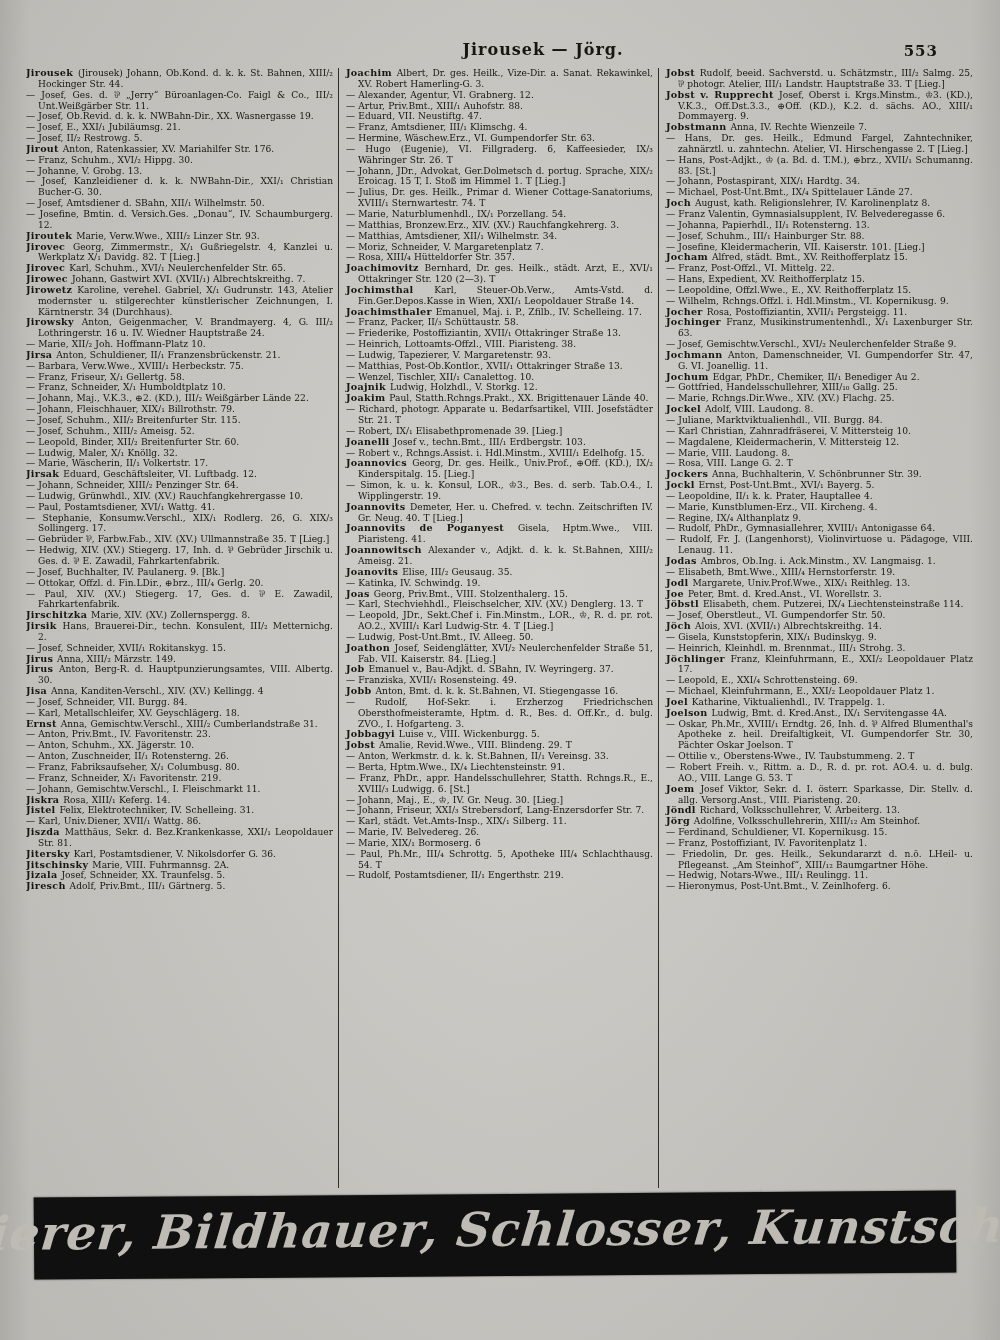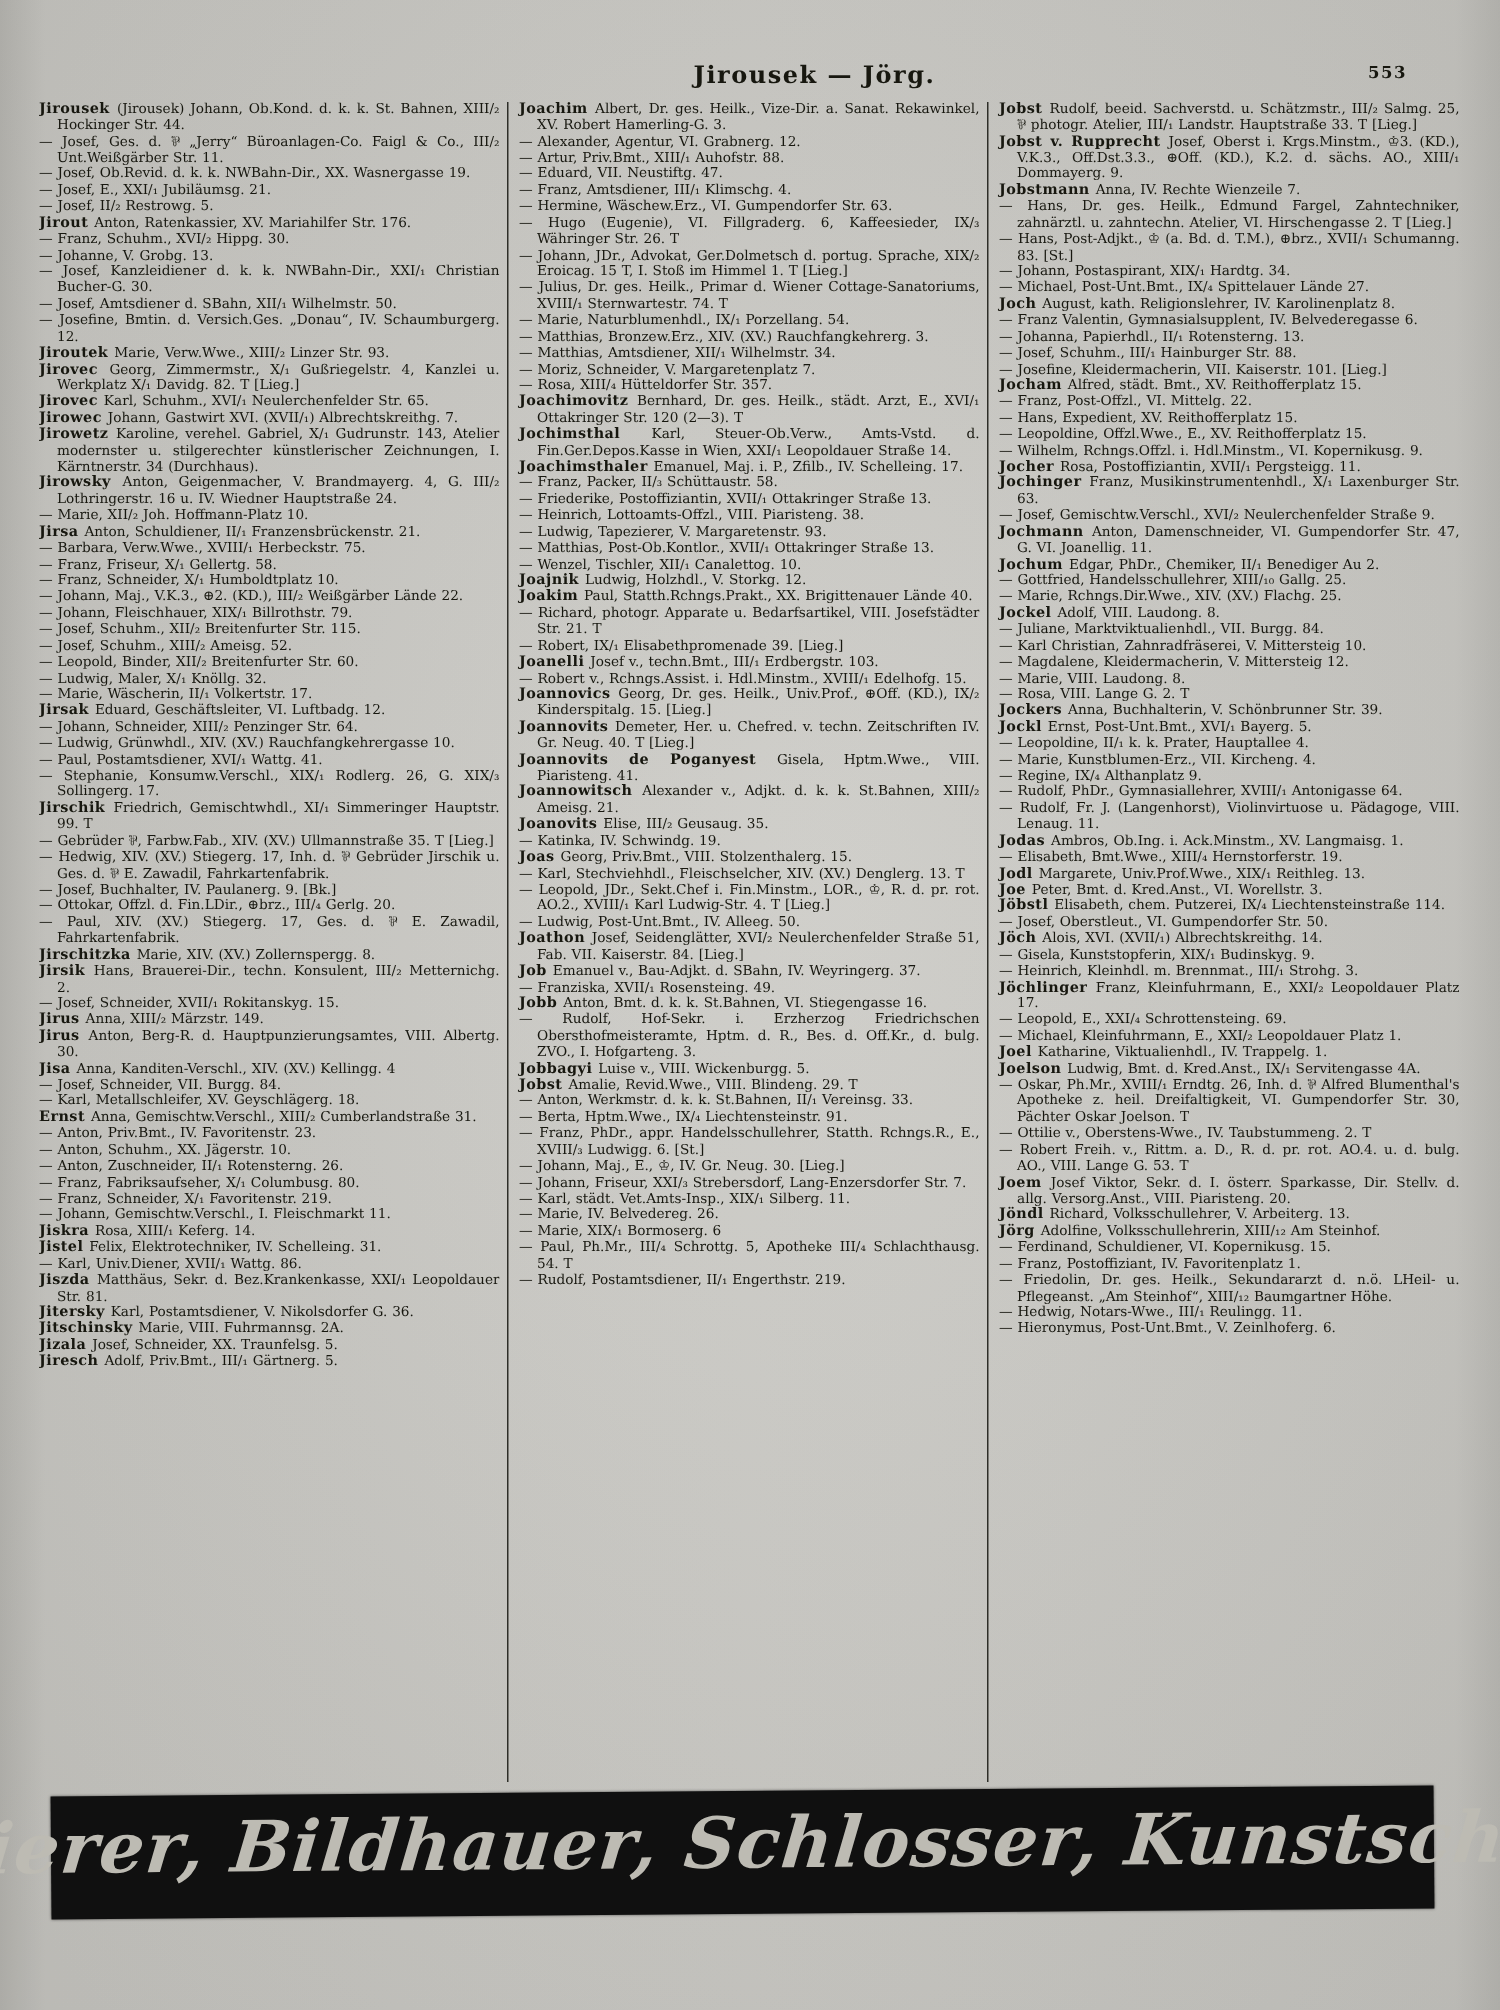--- a/index.html
+++ b/index.html
@@ -13,21 +13,21 @@
     overflow:hidden;
     position:relative;
   }
   .page{position:absolute;inset:0;}
   .running-head{
     position:absolute;top:40px;left:0;width:100%;
     text-align:center;font-size:16px;font-weight:bold;letter-spacing:1px;margin-left:43px;
   }
   .page-number{
     position:absolute;top:42px;right:62px;
-    font-size:11px;font-weight:bold;letter-spacing:1px;
+    font-size:15px;font-weight:bold;letter-spacing:1px;
   }
   .columns{
     position:absolute;top:68px;left:26px;right:20px;
     display:flex;align-items:stretch;
   }
   .col{
     width:307px;height:1120px;overflow:hidden;
     font-size:9.1px;line-height:10.85px;text-align:justify;
   }
   .col + .col{border-left:1.5px solid #2e2e28;padding-left:7px;margin-left:5px;}
@@ -87,21 +87,20 @@
         <p class="entry">— Josef, Schuhm., XII/₂ Breitenfurter Str. 115.</p>
         <p class="entry">— Josef, Schuhm., XIII/₂ Ameisg. 52.</p>
         <p class="entry">— Leopold, Binder, XII/₂ Breitenfurter Str. 60.</p>
         <p class="entry">— Ludwig, Maler, X/₁ Knöllg. 32.</p>
         <p class="entry">— Marie, Wäscherin, II/₁ Volkertstr. 17.</p>
         <p class="entry"><span class="surname">Jirsak </span>Eduard, Geschäftsleiter, VI. Luftbadg. 12.</p>
         <p class="entry">— Johann, Schneider, XIII/₂ Penzinger Str. 64.</p>
         <p class="entry">— Ludwig, Grünwhdl., XIV. (XV.) Rauchfangkehrergasse 10.</p>
         <p class="entry">— Paul, Postamtsdiener, XVI/₁ Wattg. 41.</p>
         <p class="entry">— Stephanie, Konsumw.Verschl., XIX/₁ Rodlerg. 26, G. XIX/₃ Sollingerg. 17.</p>
-        <p class="entry"><span class="surname">Jirschik </span>Friedrich, Gemischtwhdl., XI/₁ Simmeringer Hauptstr. 99. T</p>
         <p class="entry">— Gebrüder ⅌, Farbw.Fab., XIV. (XV.) Ullmannstraße 35. T [Lieg.]</p>
         <p class="entry">— Hedwig, XIV. (XV.) Stiegerg. 17, Inh. d. ⅌ Gebrüder Jirschik u. Ges. d. ⅌ E. Zawadil, Fahrkartenfabrik.</p>
         <p class="entry">— Josef, Buchhalter, IV. Paulanerg. 9. [Bk.]</p>
         <p class="entry">— Ottokar, Offzl. d. Fin.LDir., ⊕brz., III/₄ Gerlg. 20.</p>
         <p class="entry">— Paul, XIV. (XV.) Stiegerg. 17, Ges. d. ⅌ E. Zawadil, Fahrkartenfabrik.</p>
         <p class="entry"><span class="surname">Jirschitzka </span>Marie, XIV. (XV.) Zollernspergg. 8.</p>
         <p class="entry"><span class="surname">Jirsik </span>Hans, Brauerei-Dir., techn. Konsulent, III/₂ Metternichg. 2.</p>
         <p class="entry">— Josef, Schneider, XVII/₁ Rokitanskyg. 15.</p>
         <p class="entry"><span class="surname">Jirus </span>Anna, XIII/₂ Märzstr. 149.</p>
         <p class="entry"><span class="surname">Jirus </span>Anton, Berg-R. d. Hauptpunzierungsamtes, VIII. Albertg. 30.</p>
@@ -148,20 +147,21 @@
         <p class="entry">— Ludwig, Tapezierer, V. Margaretenstr. 93.</p>
         <p class="entry">— Matthias, Post-Ob.Kontlor., XVII/₁ Ottakringer Straße 13.</p>
         <p class="entry">— Wenzel, Tischler, XII/₁ Canalettog. 10.</p>
         <p class="entry"><span class="surname">Joajnik </span>Ludwig, Holzhdl., V. Storkg. 12.</p>
         <p class="entry"><span class="surname">Joakim </span>Paul, Statth.Rchngs.Prakt., XX. Brigittenauer Lände 40.</p>
         <p class="entry">— Richard, photogr. Apparate u. Bedarfsartikel, VIII. Josefstädter Str. 21. T</p>
         <p class="entry">— Robert, IX/₁ Elisabethpromenade 39. [Lieg.]</p>
         <p class="entry"><span class="surname">Joanelli </span>Josef v., techn.Bmt., III/₁ Erdbergstr. 103.</p>
         <p class="entry">— Robert v., Rchngs.Assist. i. Hdl.Minstm., XVIII/₁ Edelhofg. 15.</p>
         <p class="entry"><span class="surname">Joannovics </span>Georg, Dr. ges. Heilk., Univ.Prof., ⊕Off. (KD.), IX/₂ Kinderspitalg. 15. [Lieg.]</p>
+        <p class="entry">— Simon, k. u. k. Konsul, LOR., ♔3., Bes. d. serb. Tab.O.4., I. Wipplingerstr. 19.</p>
         <p class="entry"><span class="surname">Joannovits </span>Demeter, Her. u. Chefred. v. techn. Zeitschriften IV. Gr. Neug. 40. T [Lieg.]</p>
         <p class="entry"><span class="surname">Joannovits de Poganyest </span>Gisela, Hptm.Wwe., VIII. Piaristeng. 41.</p>
         <p class="entry"><span class="surname">Joannowitsch </span>Alexander v., Adjkt. d. k. k. St.Bahnen, XIII/₂ Ameisg. 21.</p>
         <p class="entry"><span class="surname">Joanovits </span>Elise, III/₂ Geusaug. 35.</p>
         <p class="entry">— Katinka, IV. Schwindg. 19.</p>
         <p class="entry"><span class="surname">Joas </span>Georg, Priv.Bmt., VIII. Stolzenthalerg. 15.</p>
         <p class="entry">— Karl, Stechviehhdl., Fleischselcher, XIV. (XV.) Denglerg. 13. T</p>
         <p class="entry">— Leopold, JDr., Sekt.Chef i. Fin.Minstm., LOR., ♔, R. d. pr. rot. AO.2., XVIII/₁ Karl Ludwig-Str. 4. T [Lieg.]</p>
         <p class="entry">— Ludwig, Post-Unt.Bmt., IV. Alleeg. 50.</p>
         <p class="entry"><span class="surname">Joathon </span>Josef, Seidenglätter, XVI/₂ Neulerchenfelder Straße 51, Fab. VII. Kaiserstr. 84. [Lieg.]</p>

